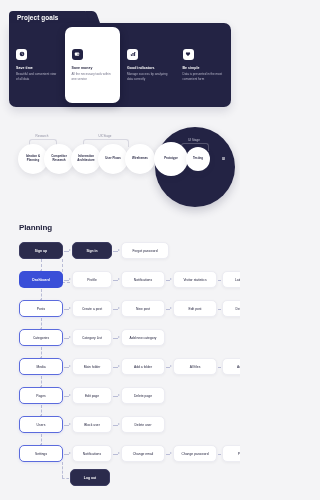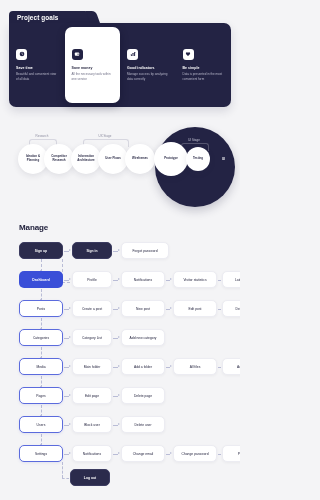--- a/index.html
+++ b/index.html
@@ -205,21 +205,21 @@
       </div>
     <div class="circ" style="left:154px;top:16px;width:34px;height:34px;z-index:5;">
         <span>Prototype</span>
       </div>
     <div class="circ" style="left:186px;top:21px;width:24px;height:24px;z-index:5;">
         <span>Testing</span>
       </div>
 
   </div>
 
-  <div class="sm-title">Manage</div>
+  <div class="sm-title">Planning</div>
 
   <div class="flow">
 
     <div class="dashv" style="left:41px;top:19px;height:13px;"></div>
     <div class="dashv" style="left:41px;top:49px;height:12px;"></div>
     <div class="dashv" style="left:41px;top:78px;height:12px;"></div>
     <div class="dashv" style="left:41px;top:107px;height:12px;"></div>
     <div class="dashv" style="left:41px;top:136px;height:12px;"></div>
     <div class="dashv" style="left:41px;top:165px;height:12px;"></div>
     <div class="dashv" style="left:41px;top:194px;height:12px;"></div>

